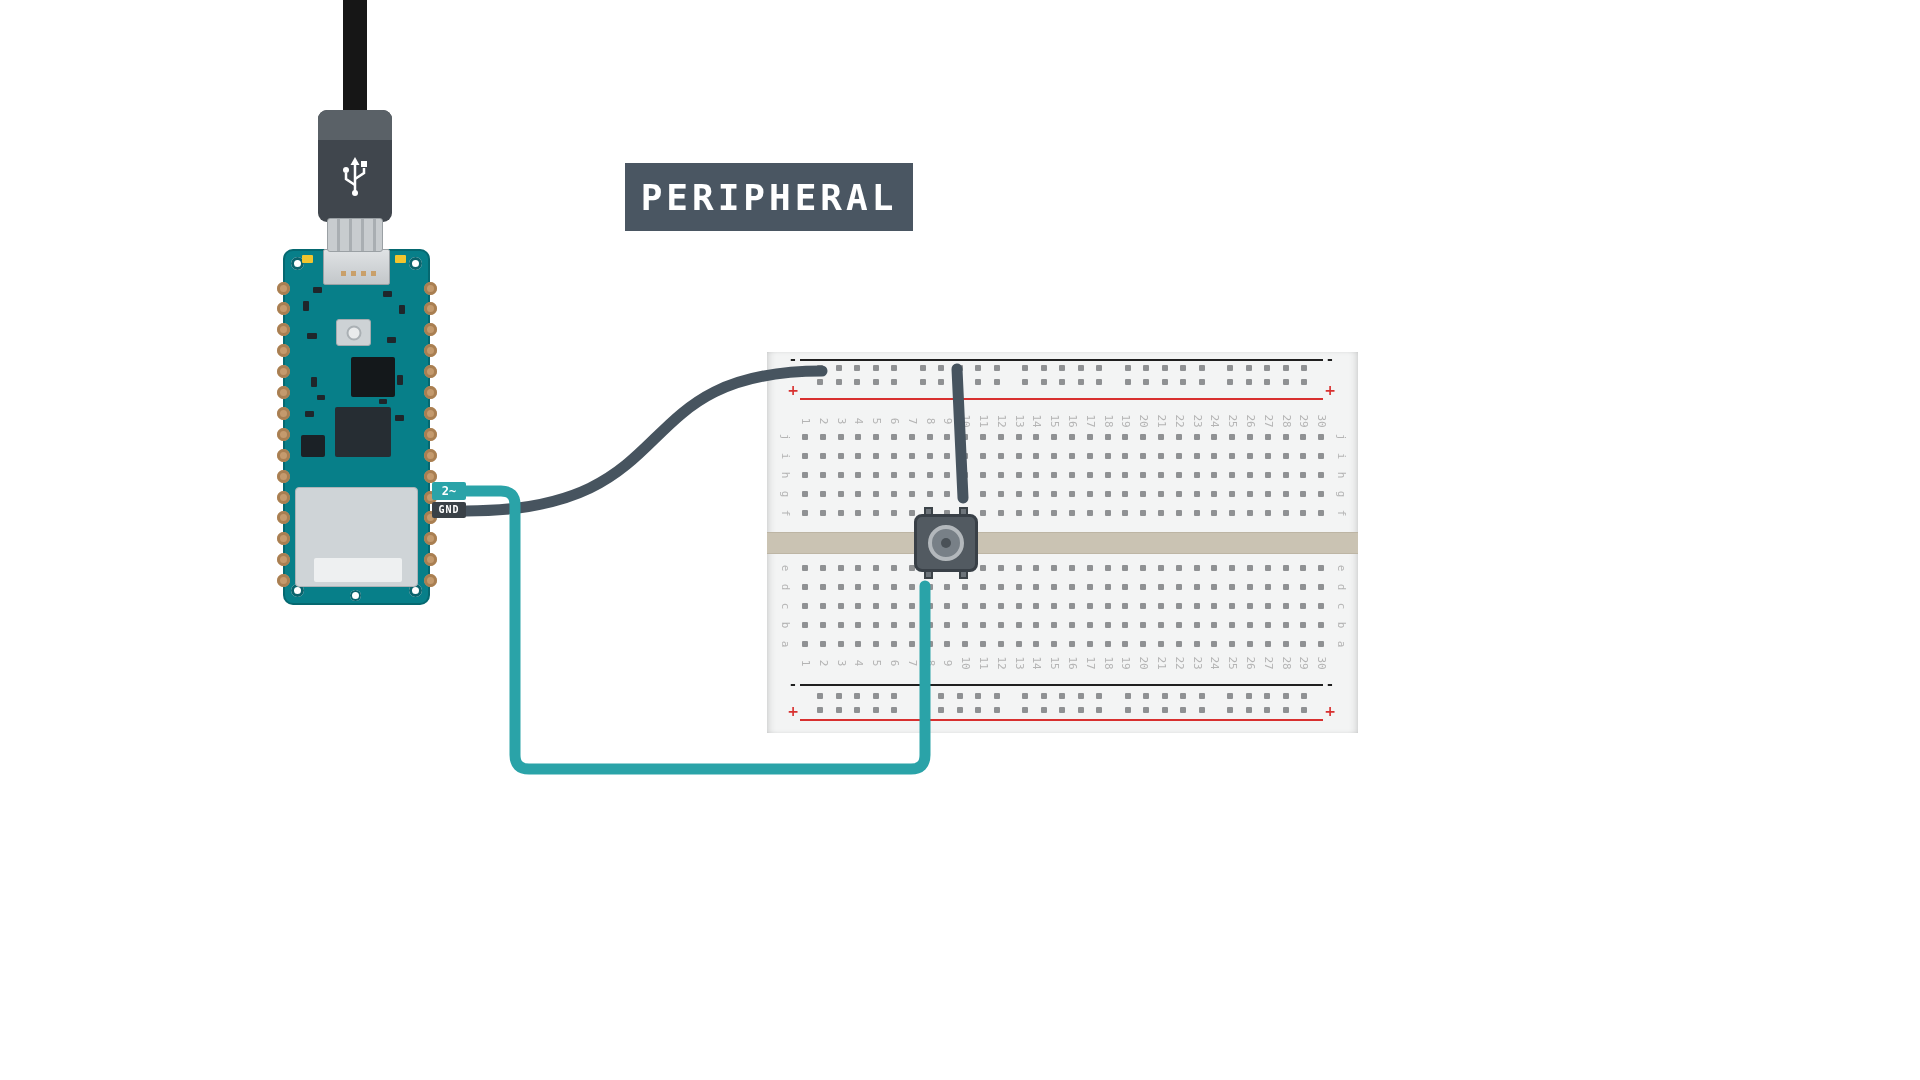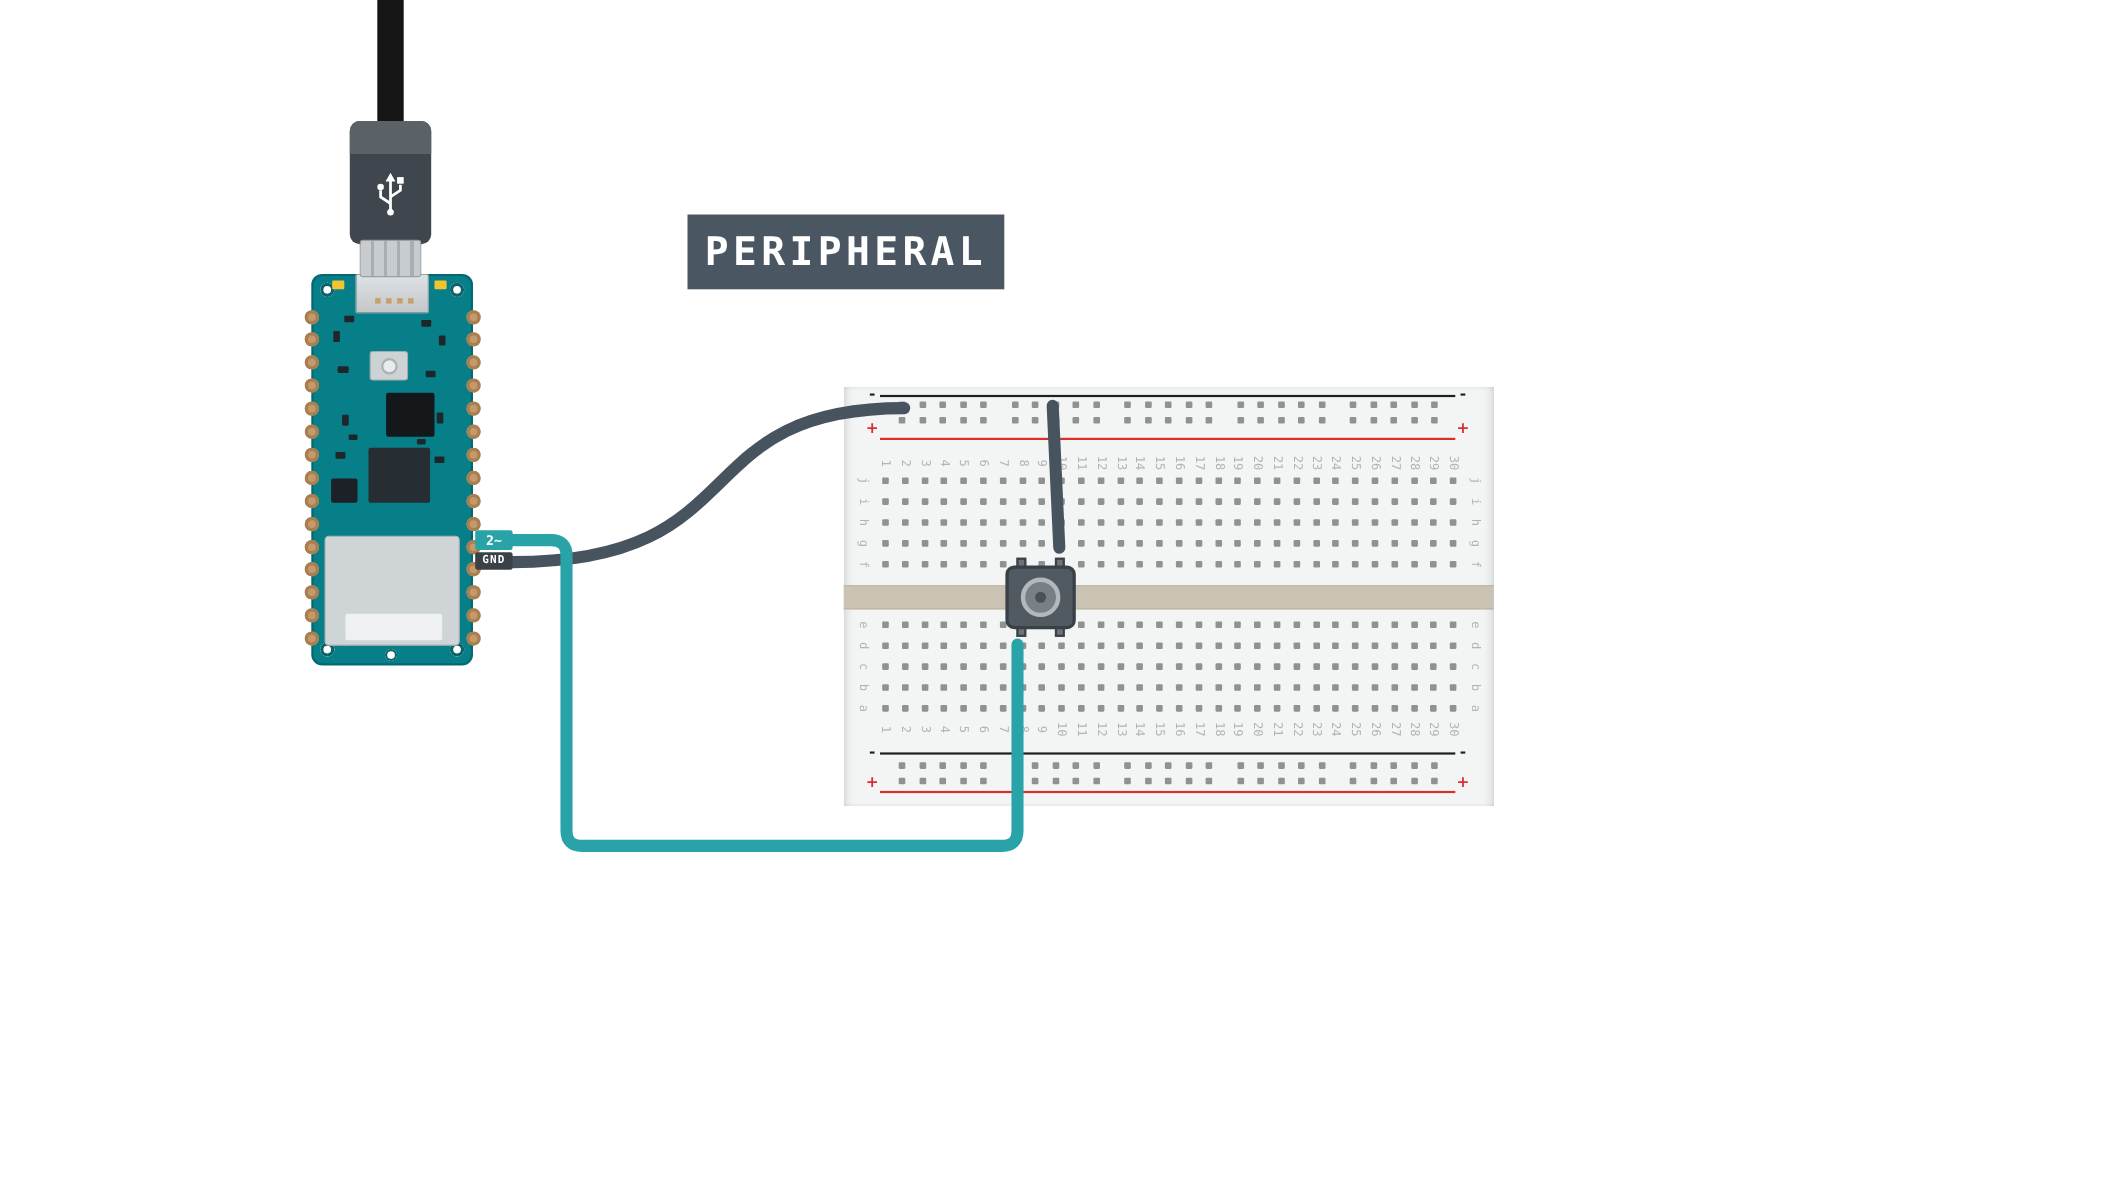--- a/index.html
+++ b/index.html
@@ -41,21 +41,21 @@
 
   
   .pin-badge { position:absolute; text-align:center; color:#fff; z-index:8; border-radius:2px;
     font-family:"DejaVu Sans Mono",monospace; font-weight:bold; }
   #pin-2-badge   { left:432px; top:482px; width:34px; height:18px; font-size:12px; line-height:18px; }
   #pin-gnd-badge { left:432px; top:502px; width:34px; height:16px; font-size:10px; line-height:16px; letter-spacing:1px; }
 
   
   #title-box { position:absolute; left:625px; top:163px; width:288px; height:68px; z-index:2;
     display:flex; align-items:center; justify-content:center;
-    font:bold 36px "DejaVu Sans Mono", monospace; letter-spacing:4px;margin-top:32px; }
+    font:bold 36px "DejaVu Sans Mono", monospace; letter-spacing:4px; }
 
   
   #breadboard { position:absolute; left:767px; top:352px; width:591px; height:381px; z-index:2;
     box-shadow: inset 8px 0 10px -8px rgba(0,0,0,.20), inset -8px 0 10px -8px rgba(0,0,0,.20),
                 inset 0 2px 4px -2px rgba(0,0,0,.08), inset 0 -2px 4px -2px rgba(0,0,0,.08); }
   .bb-strip { position:absolute; border-top:1px solid #bdb5a4; border-bottom:1px solid #bdb5a4; }
   .bb-hole { position:absolute; width:6px; height:6px; border-radius:1px; }
   .bb-line { position:absolute; }
   .bb-label { position:absolute; width:26px; height:14px; line-height:14px; text-align:center;
     font:11px "DejaVu Sans Mono", monospace; transform:translate(-50%,-50%) rotate(90deg); }

